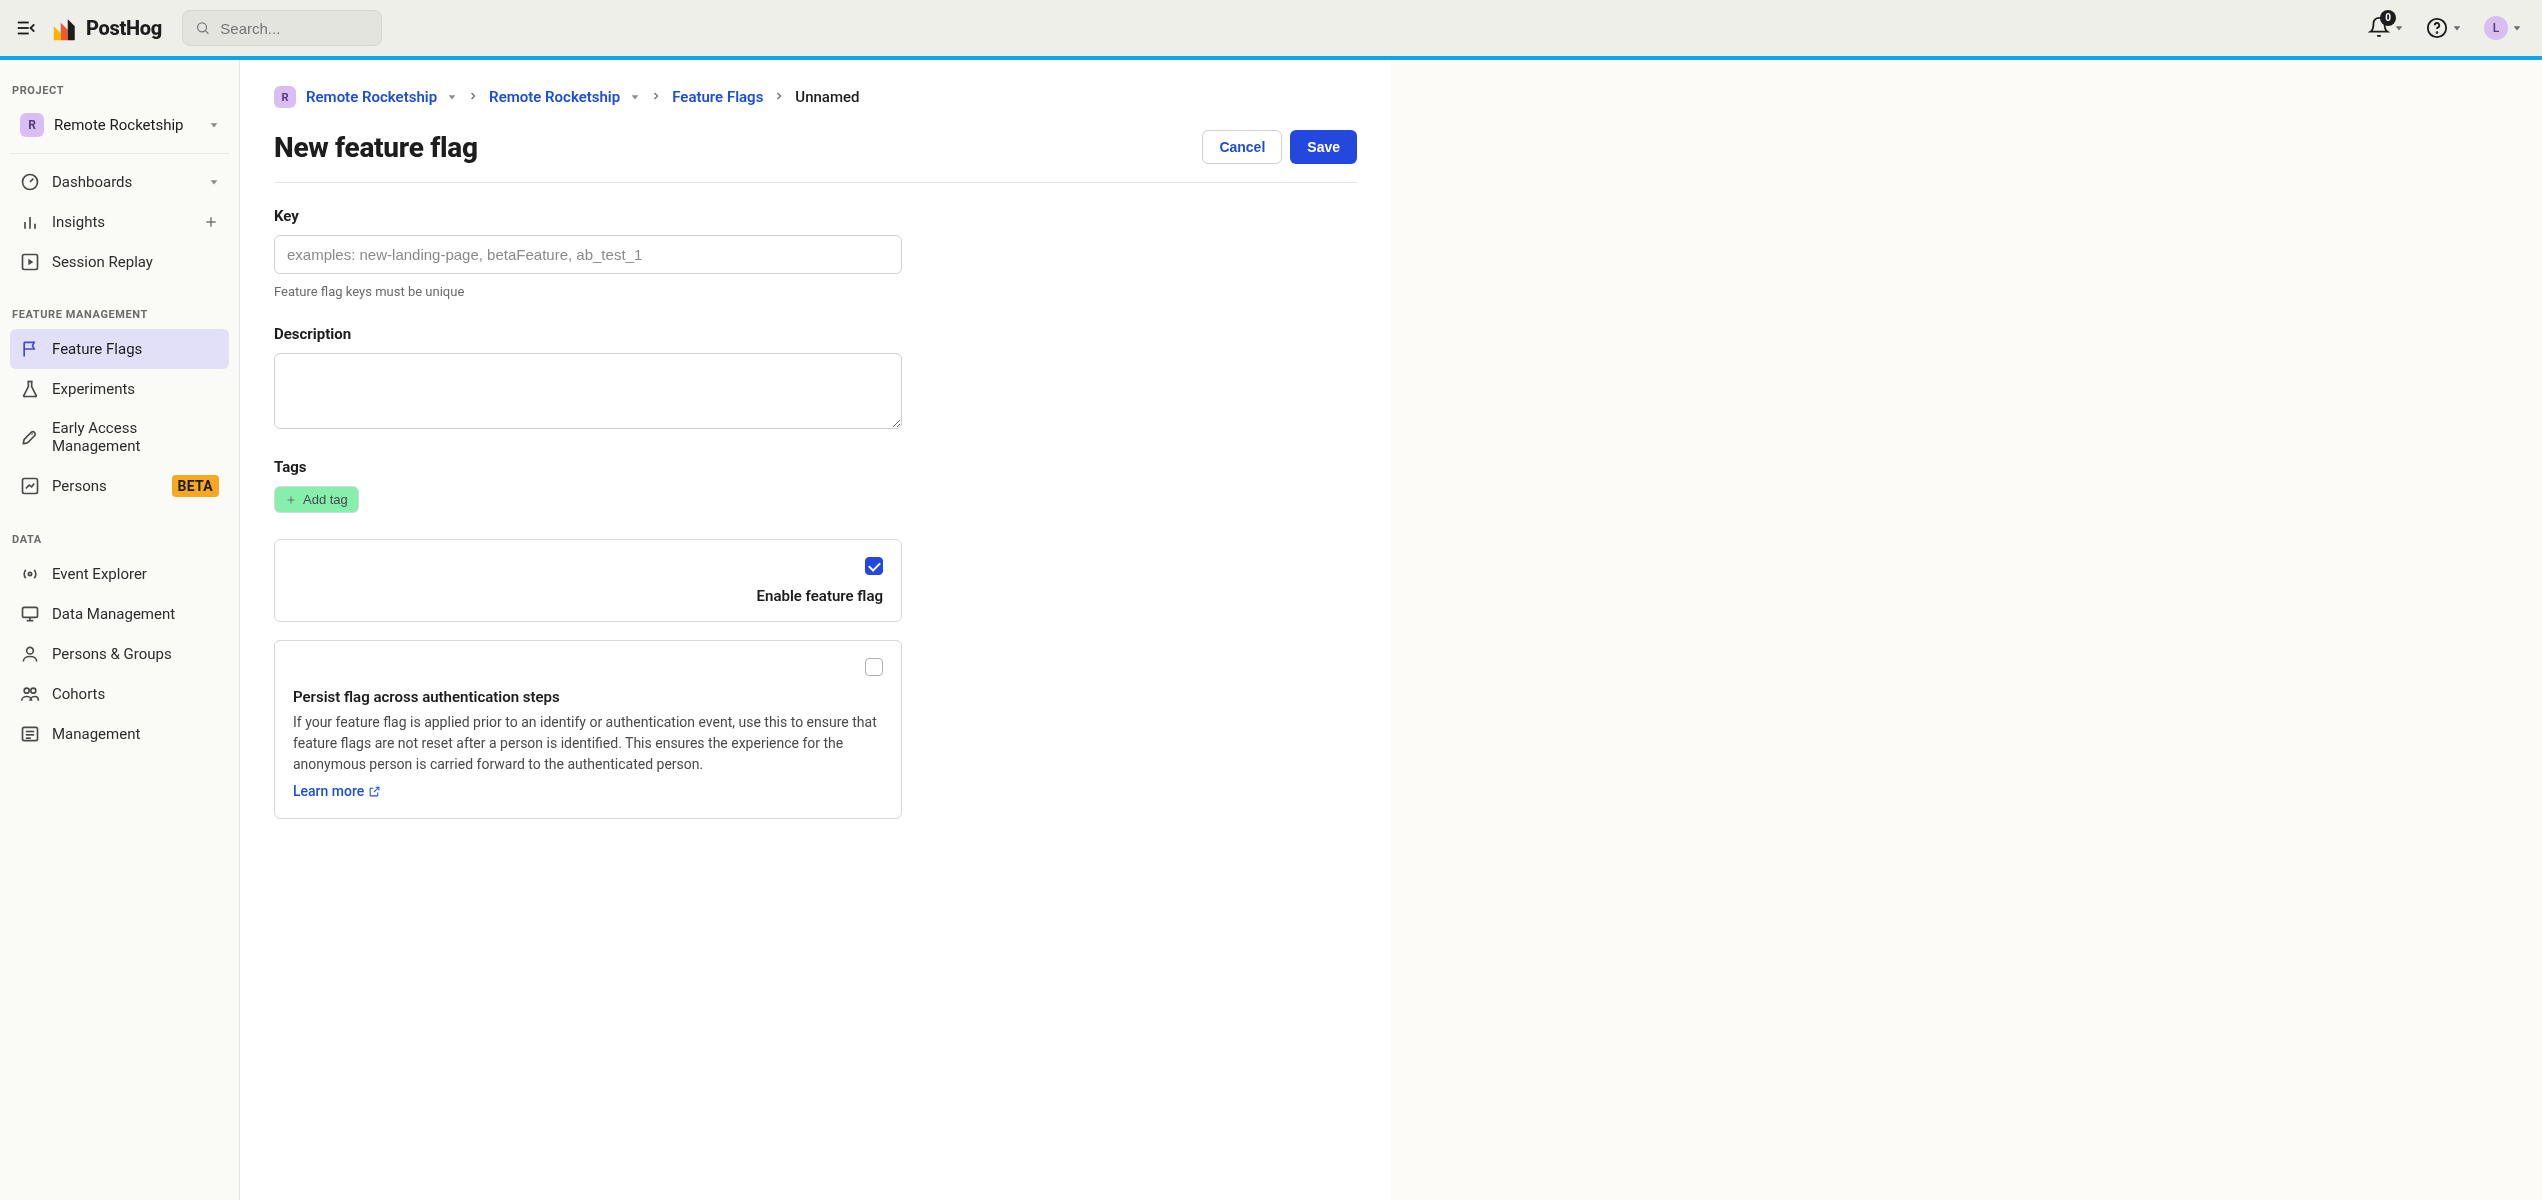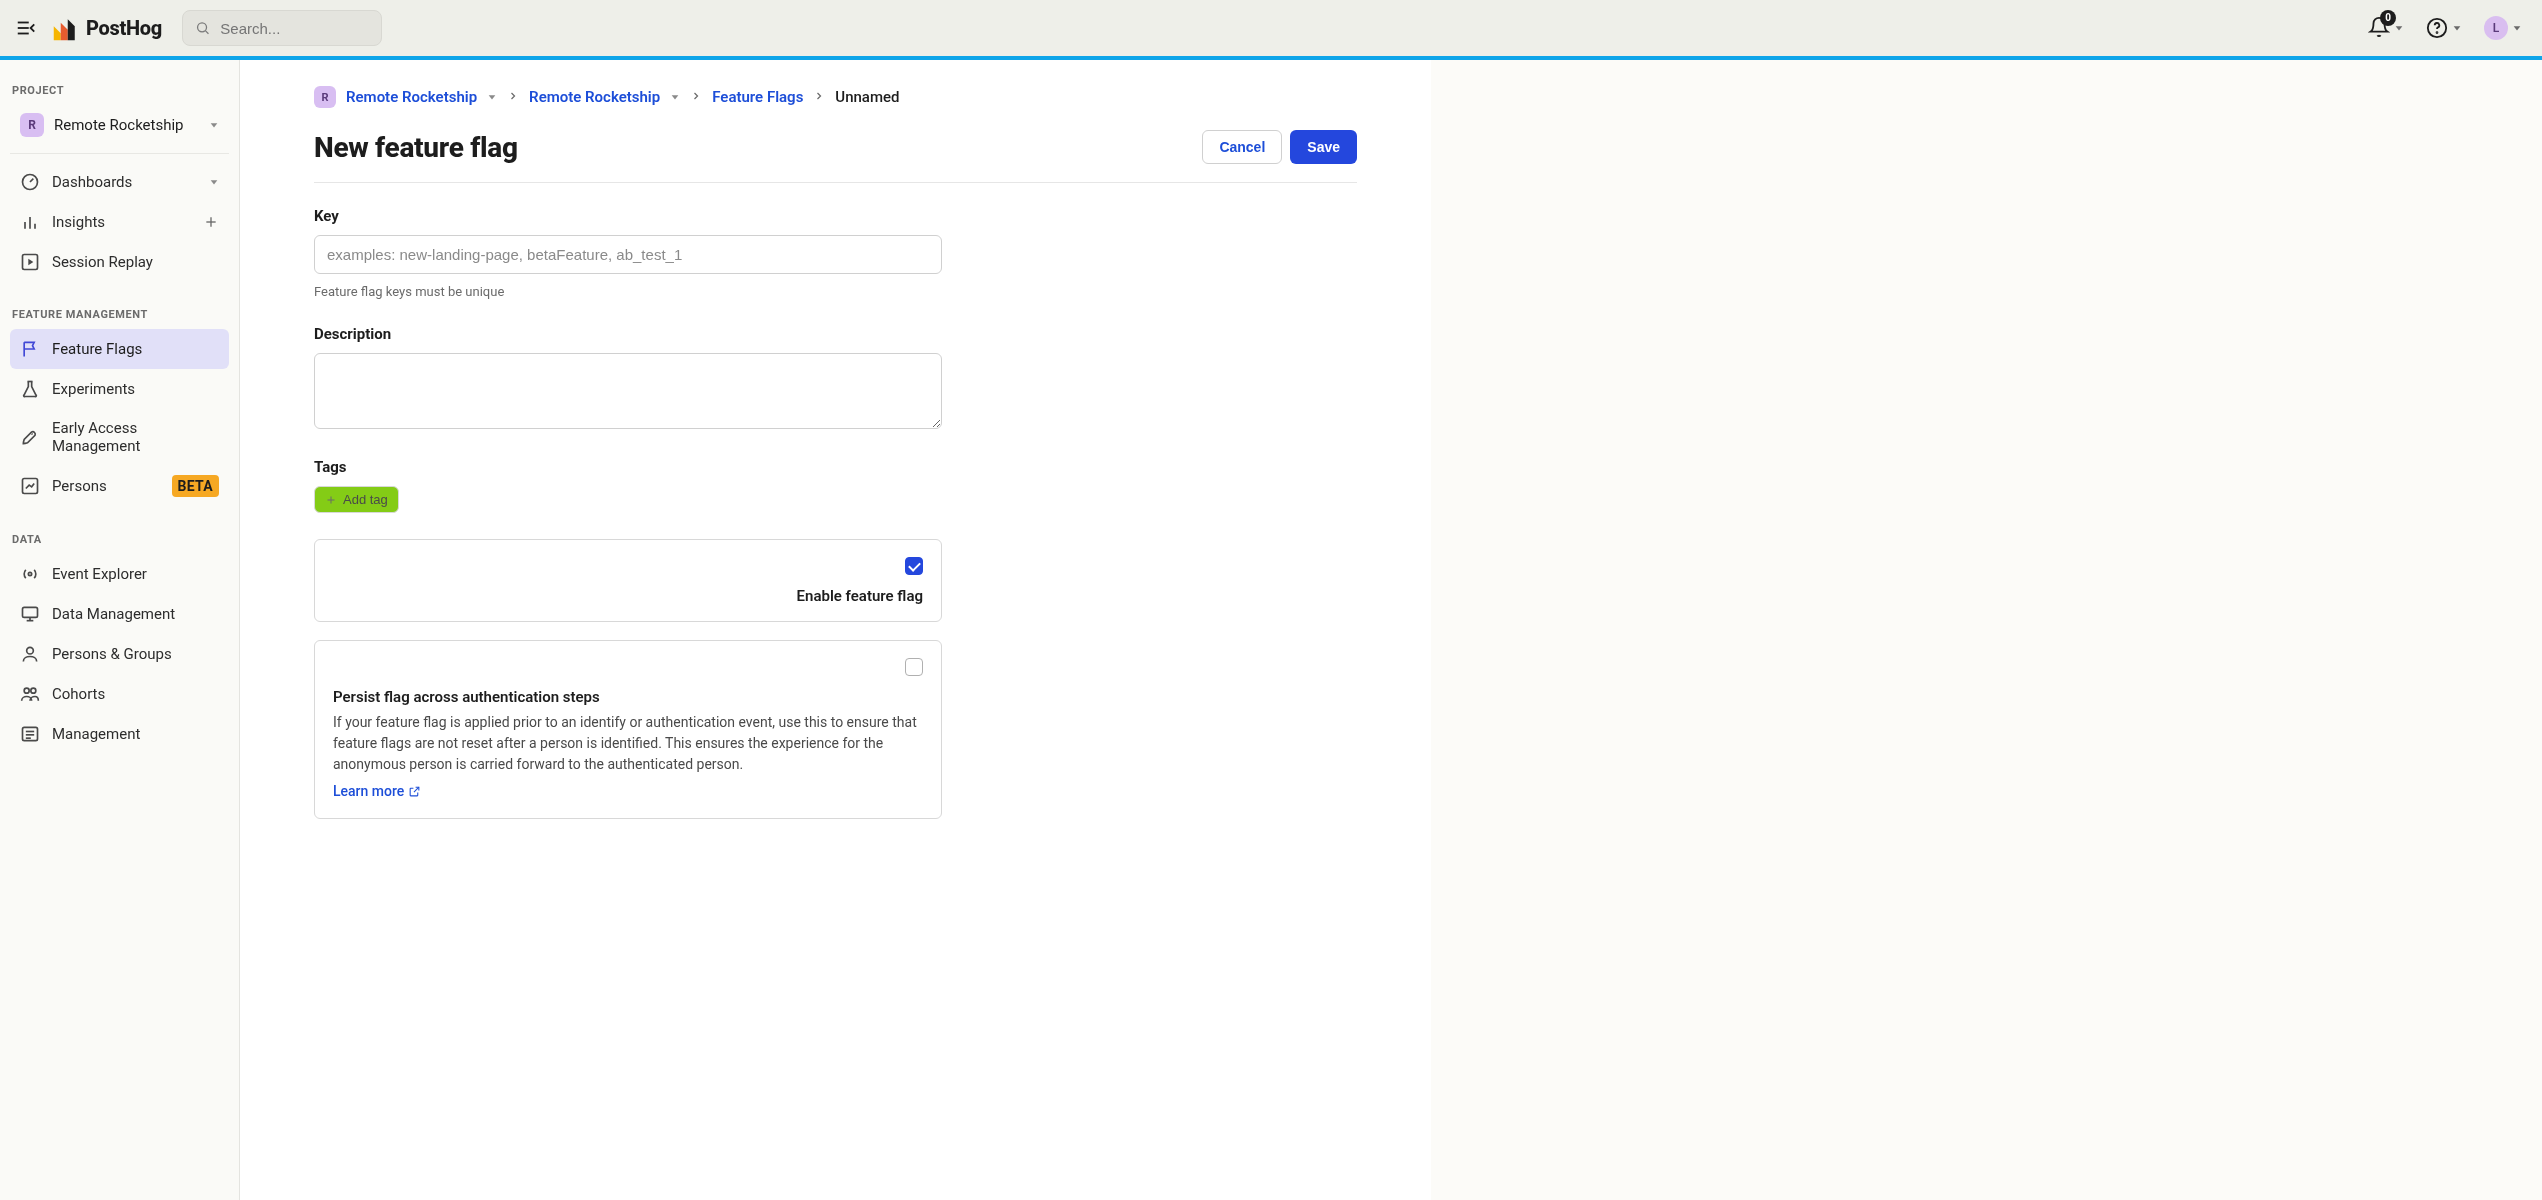--- a/index.html
+++ b/index.html
@@ -10,21 +10,21 @@
   .logo-mark { width: 28px; height: 28px; position: relative; }
   .brand { font-weight: 800; font-size: 20px; letter-spacing: -0.3px; }
   .search-box { display: flex; align-items: center; gap: 10px; background: #e4e4de; border: 1px solid #d8d8d2; border-radius: 8px; padding: 8px 12px; width: 200px; color: #7a7a7a; cursor: text; margin-left: 8px; }
   .search-box input { border: none; background: transparent; outline: none; font-size: 15px; width: 100%; color: #333; }
   .topbar-spacer { flex: 1; }
   .topbar-right { display: flex; align-items: center; gap: 14px; padding-right: 4px; }
   .icon-btn { display: flex; align-items: center; gap: 4px; cursor: pointer; padding: 4px; border-radius: 6px; }
   .notif-wrap { position: relative; }
   .notif-badge { position: absolute; top: -6px; right: -6px; background: #1d1d1d; color: #fff; font-size: 10px; font-weight: 700; border-radius: 50%; width: 16px; height: 16px; display: flex; align-items: center; justify-content: center; }
   .avatar { width: 24px; height: 24px; border-radius: 50%; background: #d9bef0; color: #5a3a7a; display: flex; align-items: center; justify-content: center; font-size: 12px; font-weight: 600; }
-  .layout { display: flex; height: calc(100vh - 60px); gap: 40px; }
+  .layout { display: flex; height: calc(100vh - 60px); }
   .sidebar { width: 240px; background: #fafaf7; border-right: 1px solid #e4e4e0; padding: 16px 0 0 0; overflow-y: auto; }
   .side-section { padding: 0 10px; }
   .side-heading { font-size: 11px; font-weight: 700; letter-spacing: 0.6px; color: #6b6b6b; padding: 8px 8px 8px 2px; text-transform: uppercase; }
   .project-row { display: flex; align-items: center; gap: 10px; padding: 8px 10px; border-radius: 6px; cursor: pointer; margin-bottom: 6px; }
   .proj-badge { width: 24px; height: 24px; border-radius: 6px; background: #d8bef2; color: #5a3a7a; font-weight: 700; display: flex; align-items: center; justify-content: center; font-size: 12px; }
   .side-divider { border: none; border-top: 1px solid #e8e8e4; margin: 8px 10px; }
   .nav-item { display: flex; align-items: center; gap: 12px; padding: 10px 10px; margin: 0 10px; border-radius: 6px; cursor: pointer; font-size: 15px; color: #2d2d2d; }
   .nav-item.active { background: #e1e0f8; color: #1d1d1d; }
   .nav-item.active .nav-icon svg { stroke: #4148d6; fill: none; }
   .nav-icon { width: 20px; height: 20px; display: flex; align-items: center; justify-content: center; color: #4a4a4a; }
@@ -44,21 +44,21 @@
   .btn { font-size: 14px; font-weight: 600; padding: 8px 16px; border-radius: 6px; cursor: pointer; border: 1px solid transparent; }
   .btn-cancel { background: #fff; color: #1d4ed8; border: 1px solid #d0d0d0; margin-right: 8px; }
   .btn-save { background: #2447dd; color: #fff; }
   .hr { border: none; border-top: 1px solid #e6e6e6; margin-bottom: 24px; }
   .form-label { font-size: 15px; font-weight: 700; margin-bottom: 10px; display: block; }
   .text-input { width: 628px; max-width: 100%; border: 1px solid #d0d0d0; border-radius: 6px; padding: 10px 12px; font-size: 15px; outline: none; }
   .text-input::placeholder { color: #8a8a8a; }
   .field-hint { font-size: 13px; color: #6b6b6b; margin-top: 10px; }
   .field-group { margin-bottom: 26px; }
   .textarea { width: 628px; max-width: 100%; min-height: 76px; border: 1px solid #d0d0d0; border-radius: 6px; padding: 10px 12px; font-size: 15px; outline: none; resize: both; font-family: inherit; }
-  .add-tag-btn { display: inline-flex; align-items: center; gap: 6px; border: 1px solid #d8d8d8; border-radius: 6px; padding: 5px 10px; font-size: 13px; cursor: pointer; background: #84cc16; color: #4a4a4a; }
+  .add-tag-btn { display: inline-flex; align-items: center; gap: 6px; border: 1px solid #d8d8d8; border-radius: 6px; padding: 5px 10px; font-size: 13px; cursor: pointer; background: #86efac; color: #4a4a4a; }
   .card { width: 628px; max-width: 100%; border: 1px solid #d8d8d8; border-radius: 6px; padding: 16px 18px; margin-bottom: 18px; }
   .check-row { display: flex; align-items: flex-end; gap: 12px; flex-direction: column; }
   .checkbox { width: 18px; height: 18px; border-radius: 4px; border: 1.5px solid #b0b0b0; display: flex; align-items: center; justify-content: center; cursor: pointer; flex-shrink: 0; margin-top: 1px; }
   .checkbox.checked { background: #2447dd; border-color: #2447dd; }
   .checkbox.checked::after { content: ""; width: 5px; height: 9px; border: solid #fff; border-width: 0 2px 2px 0; transform: rotate(45deg); margin-top: -2px; }
   .check-label { font-size: 15px; font-weight: 600; }
   .check-desc { font-size: 14px; color: #4a4a4a; margin-top: 6px; line-height: 1.5; }
   .check-col { flex: 1; }
   .learn-link { color: #1d4ed8; font-weight: 500; cursor: pointer; display: inline-flex; align-items: center; gap: 4px; margin-top: 6px; }
   .right-empty { flex: 1; background: #fcfbf8; }

